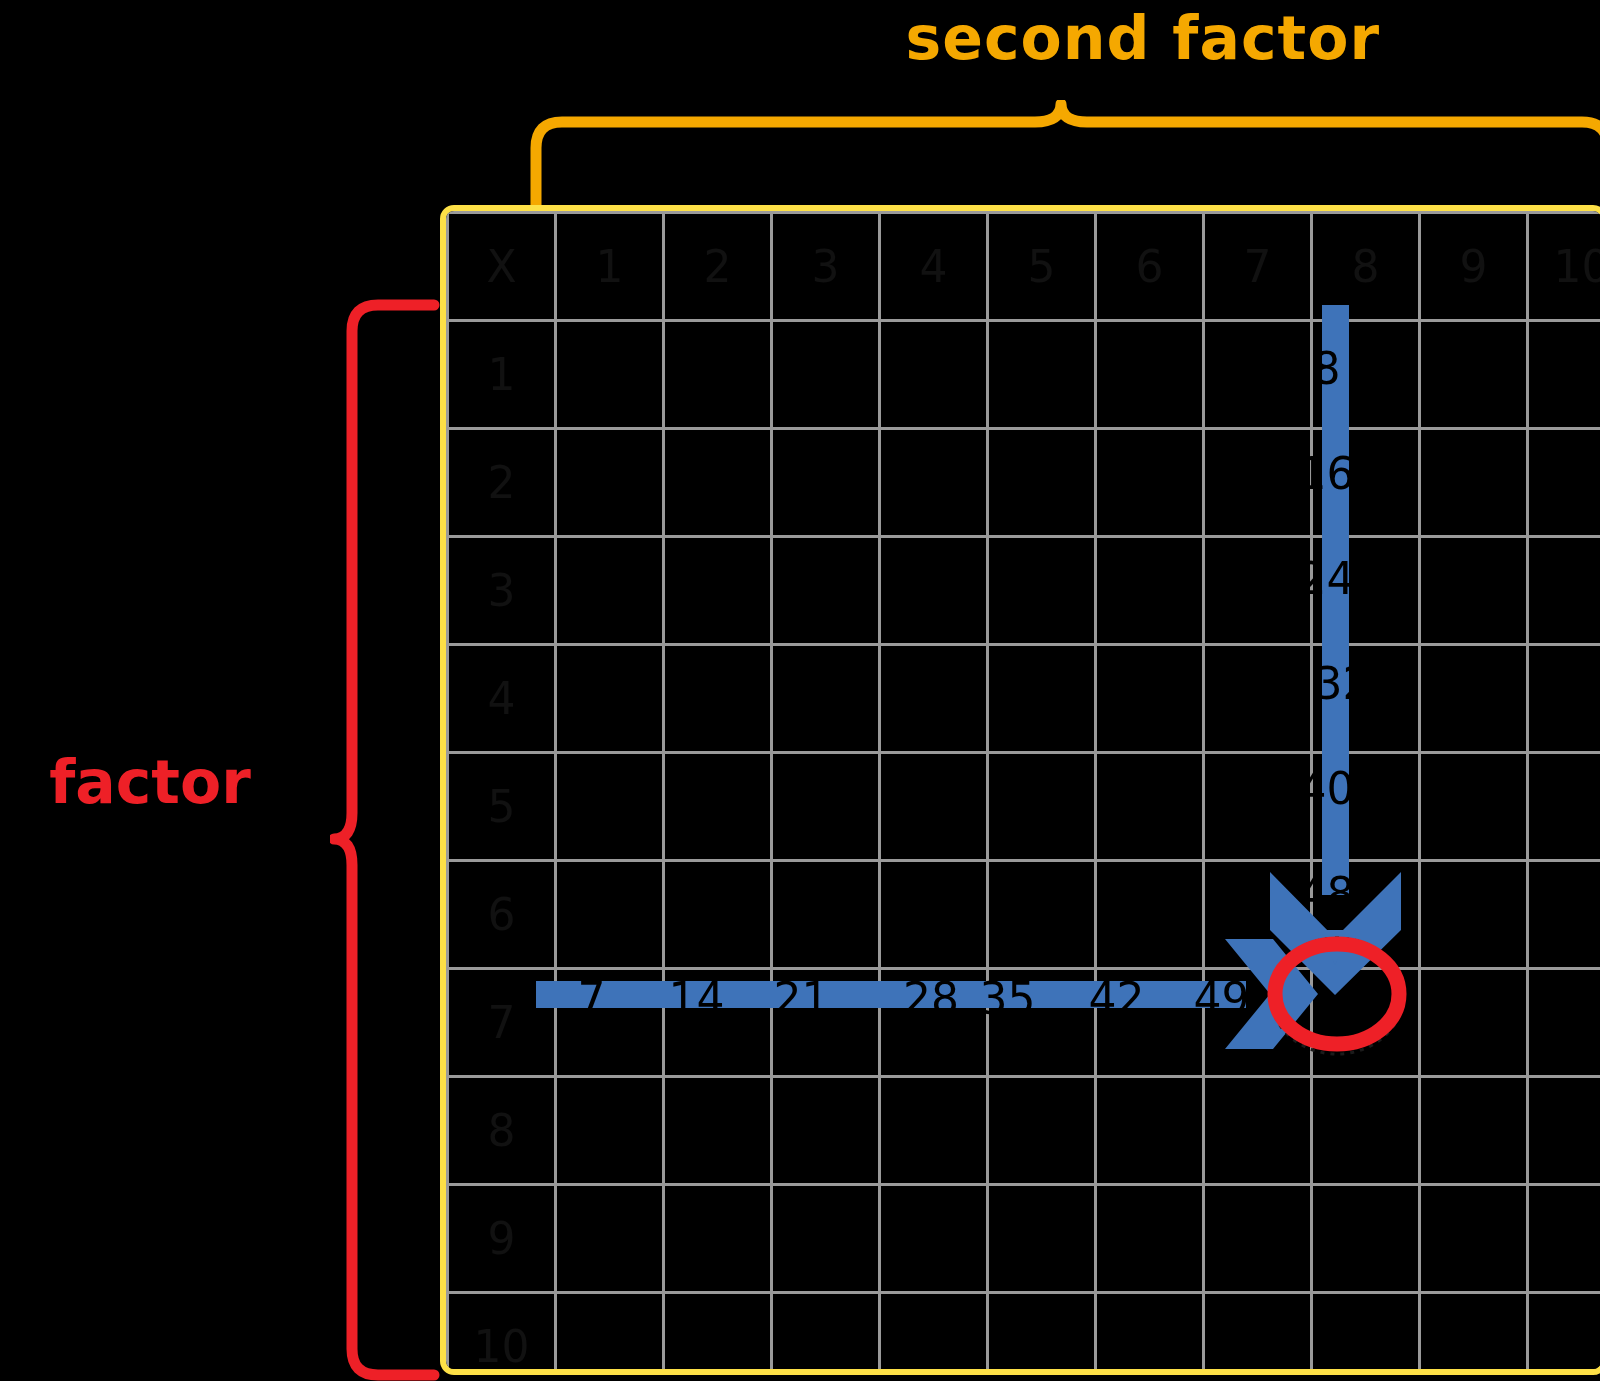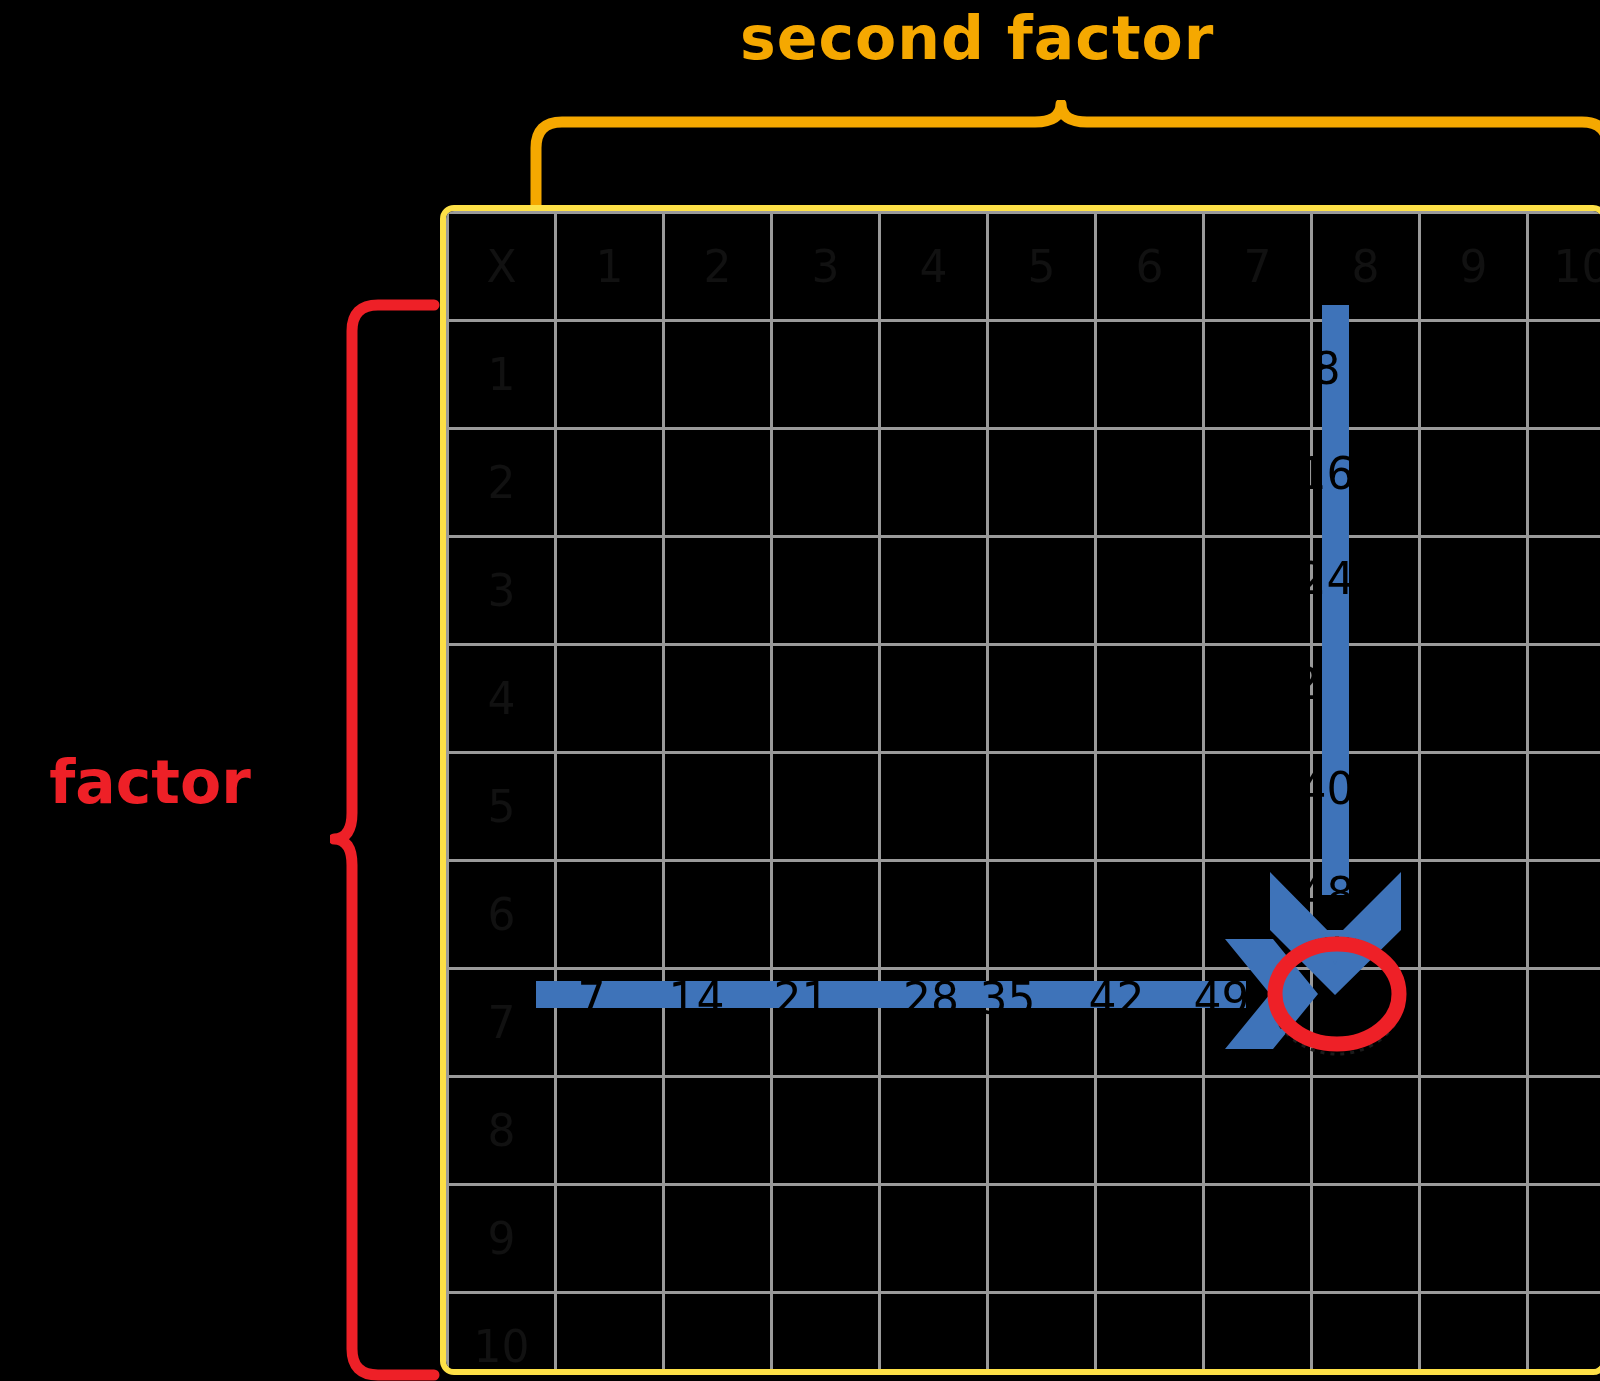--- a/index.html
+++ b/index.html
@@ -3,21 +3,21 @@
 <meta charset="utf-8">
 <style>
   html,body{margin:0;padding:0;background:#000;}
   body{width:1600px;height:1381px;overflow:hidden;font-family:"DejaVu Sans",sans-serif;}
   #stage{position:relative;width:1600px;height:1381px;background:#000;}
 
   
   .label-second{
     position:absolute; left:740px; top:2px; width:640px; height:72px;
     color:#F5A800; font-family:"DejaVu Sans",sans-serif; font-weight:700;
-    font-size:60px; line-height:72px; letter-spacing:1px; text-align:left;
+    font-size:60px; line-height:72px; letter-spacing:1px; text-align:right;
     white-space:nowrap;
   }
   .label-first{
     position:absolute; left:0px; top:745px; width:300px;
     color:#EE2027; font-family:"DejaVu Sans",sans-serif; font-weight:700;
     font-size:60px; line-height:74px; text-align:center; white-space:nowrap;
   }
   .brace-top{position:absolute; left:520px; top:100px; width:1090px; height:110px;}
   .brace-left{position:absolute; left:330px; top:295px; width:110px; height:1090px;}
 
@@ -241,21 +241,21 @@
 
     <ellipse cx="1337" cy="996" rx="66" ry="58" fill="none" stroke="#1b1b1b" stroke-width="3" stroke-dasharray="4 6"></ellipse>
 
     <ellipse cx="1337" cy="994" rx="62" ry="50" fill="none" stroke="#EE2027" stroke-width="15"></ellipse>
   </svg>
 
   <div id="hl-values">
       <div class="val" style="left: 1274px; top: 316px;">8</div>
       <div class="val" style="left: 1274px; top: 421px;">16</div>
       <div class="val" style="left: 1274px; top: 526px;">24</div>
-      <div class="val" style="left: 1240px; top: 631px;">32</div>
+      <div class="val" style="left: 1290px; top: 631px;">32</div>
       <div class="val" style="left: 1274px; top: 736px;">40</div>
       <div class="val" style="left: 1274px; top: 841px;">48</div>
       <div class="val" style="left: 539px; top: 946px;">7</div>
       <div class="val" style="left: 644px; top: 946px;">14</div>
       <div class="val" style="left: 749px; top: 946px;">21</div>
       <div class="val" style="left: 854px; top: 946px; text-align: right;">28</div>
       <div class="val" style="left: 955px; top: 946px;">35</div>
       <div class="val" style="left: 1064px; top: 946px;">42</div>
       <div class="val" style="left: 1169px; top: 946px;">49</div>
     </div>

